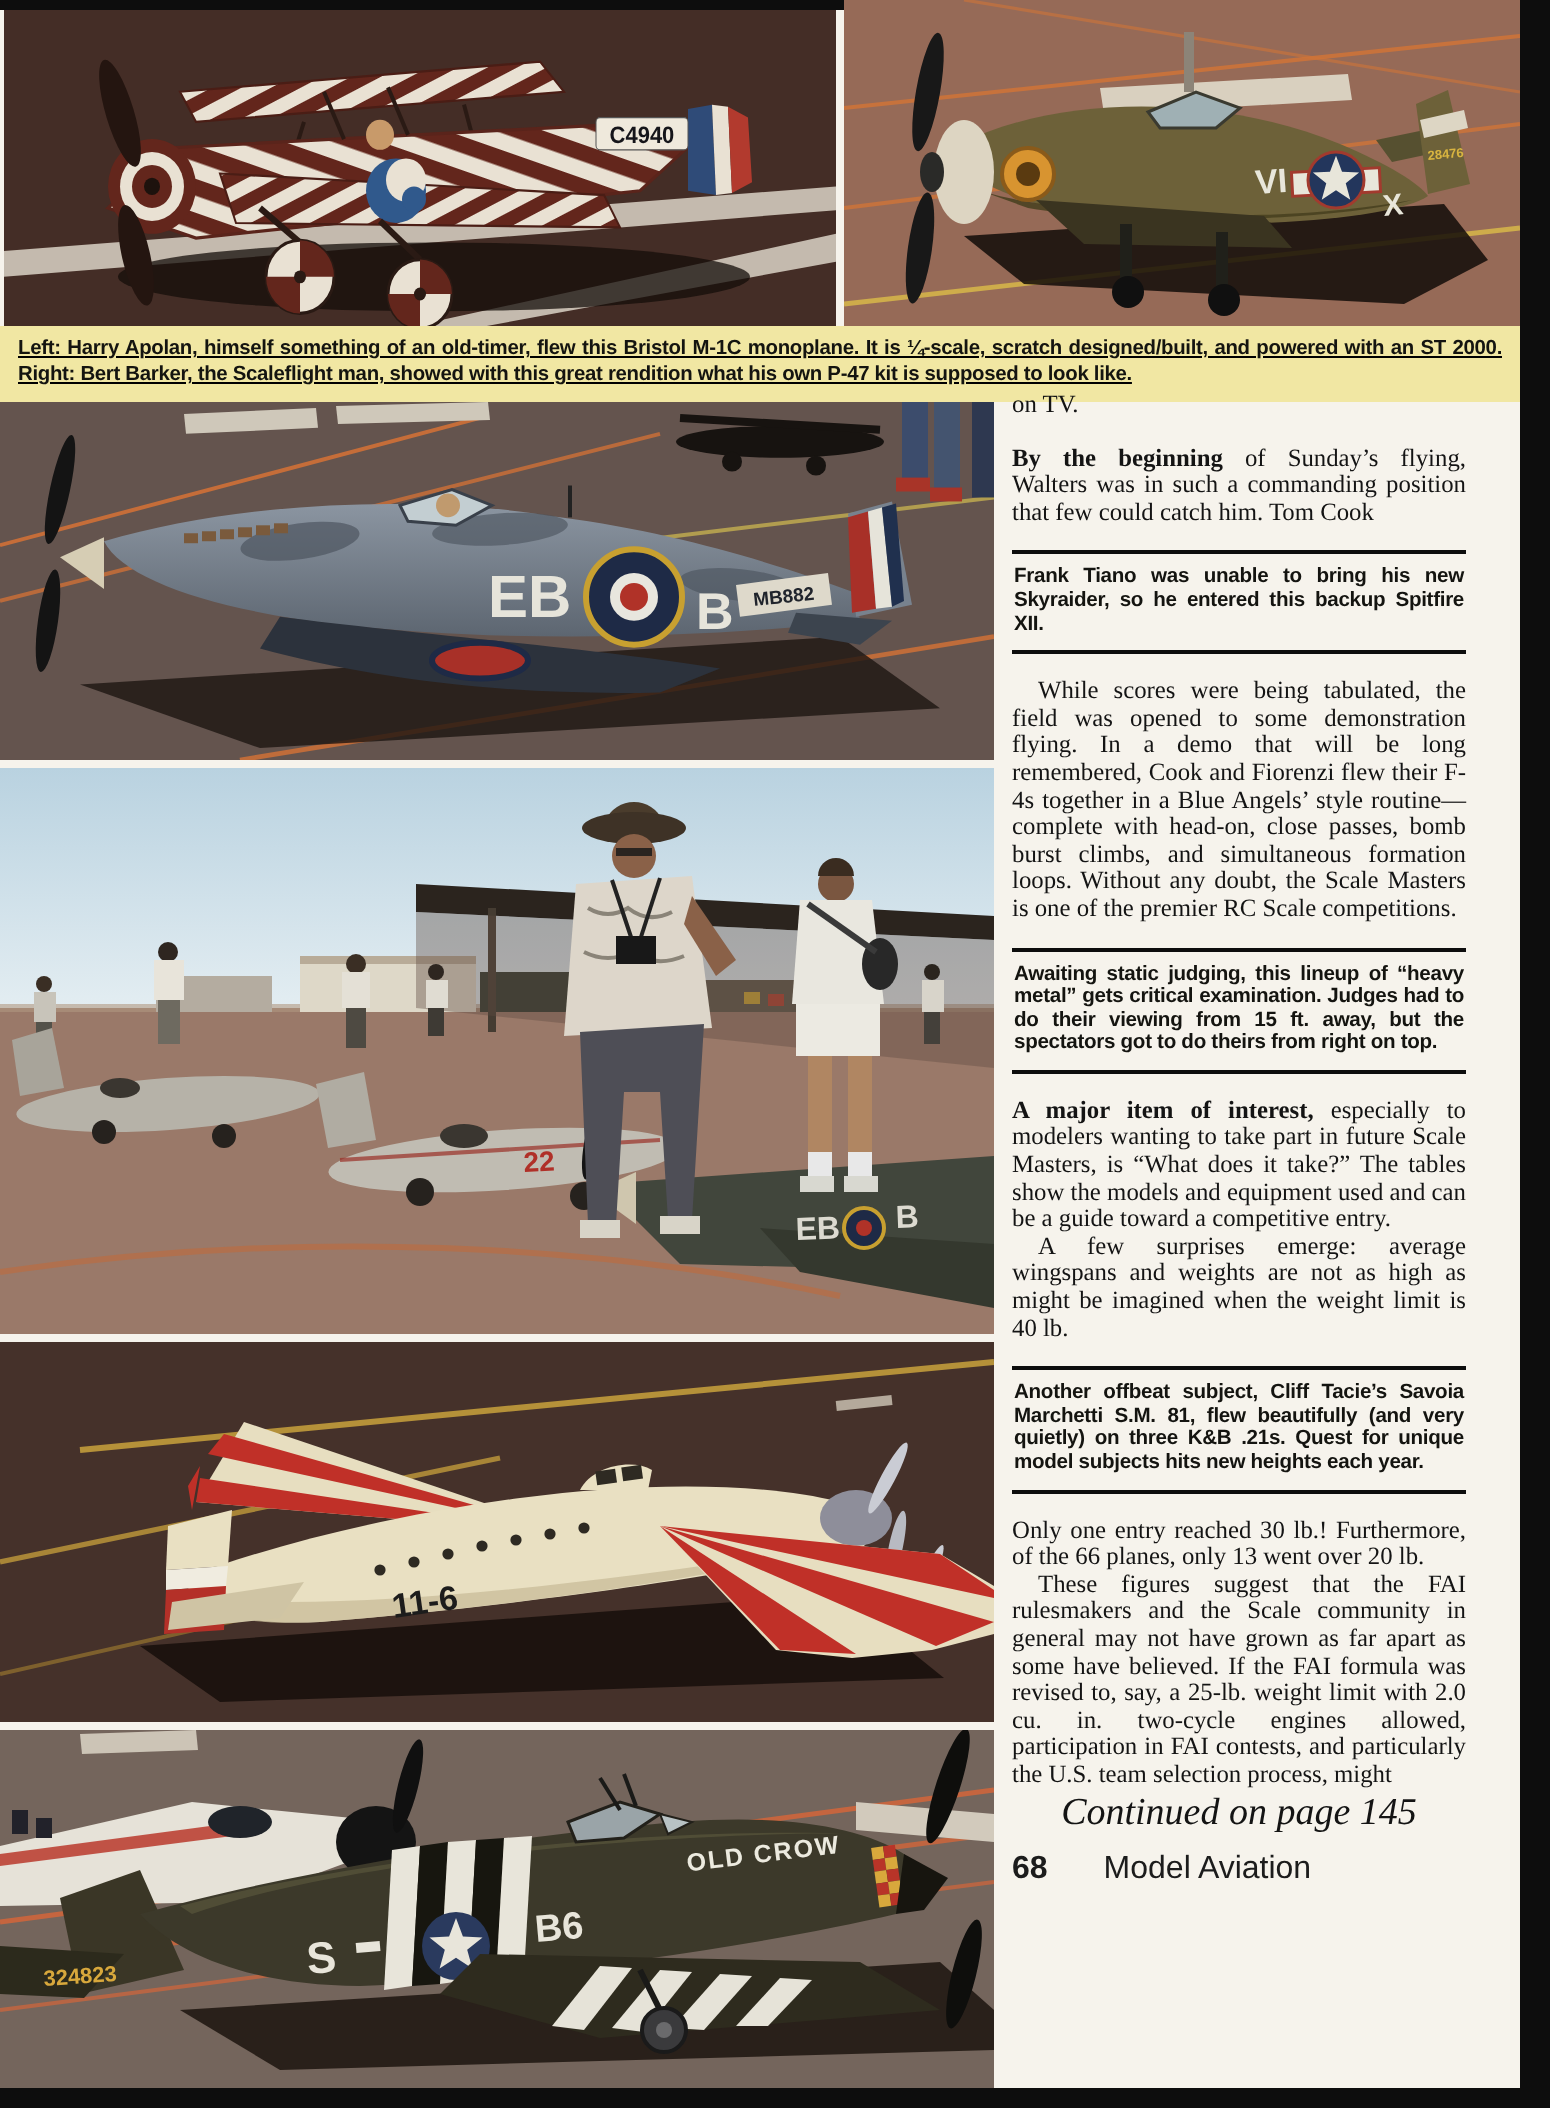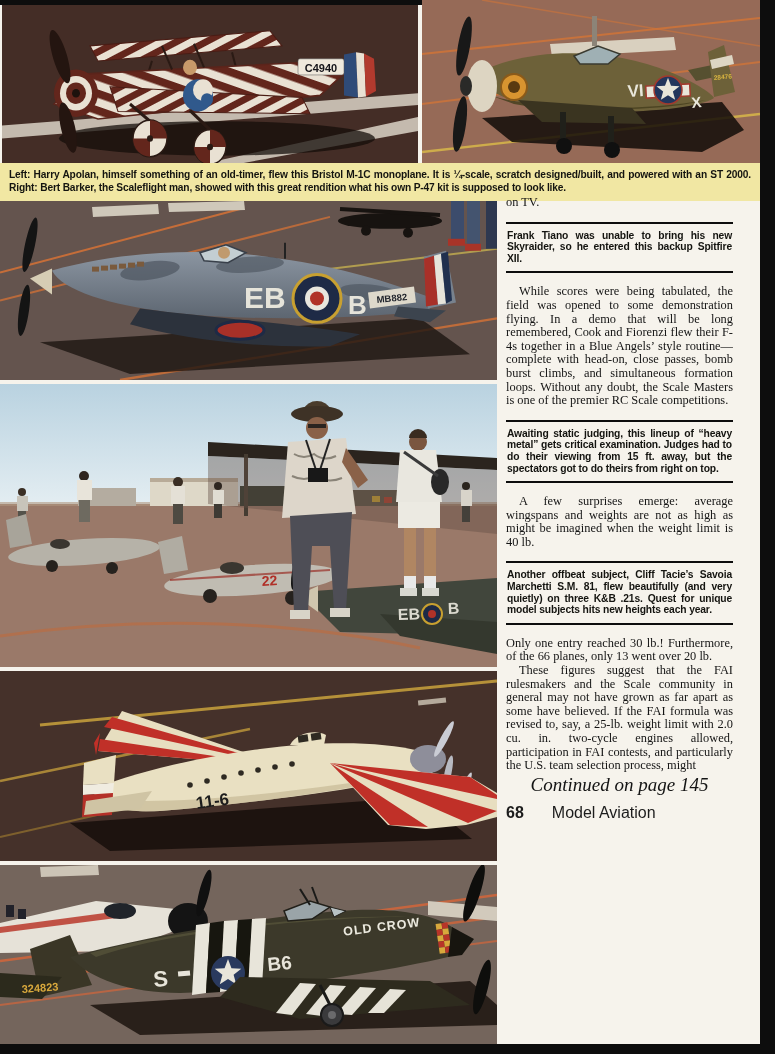--- a/index.html
+++ b/index.html
@@ -6,21 +6,21 @@
   .page{position:relative;width:775px;height:1054px;background:#f6f3ec;overflow:hidden;
         font-family:"Liberation Sans",sans-serif;}
   .band-top{position:absolute;left:0;top:0;width:775px;height:5px;background:#0d0d0d;}
   .band-right{position:absolute;left:760px;top:0;width:15px;height:1054px;background:#0d0d0d;}
   .band-bottom{position:absolute;left:0;top:1044px;width:775px;height:10px;background:#0d0d0d;}
   .photo{position:absolute;overflow:hidden;}
   .photo svg{display:block;width:100%;height:100%;}
   .photo1{left:2px;top:5px;width:416px;height:170px;}
   .photo2{left:422px;top:0;width:338px;height:163px;}
   .caption-band{position:absolute;left:0;top:163px;width:760px;height:38px;background:#f1e7a3;
-    box-sizing:border-box;padding:5px 9px 4px 9px;}
+    box-sizing:border-box;padding:5px 9px 4px 9px;text-decoration:underline;}
   .caption-band span{display:block;font-weight:bold;font-size:10.2px;line-height:13px;
     color:#141410;text-align:justify;letter-spacing:-0.15px;}
   .photo3{left:0;top:201px;width:497px;height:179px;}
   .photo4{left:0;top:384px;width:497px;height:283px;}
   .photo5{left:0;top:671px;width:497px;height:190px;}
   .photo6{left:0;top:865px;width:497px;height:179px;}
 
   .right-col{position:absolute;left:506px;top:196px;width:227px;color:#141414;}
   .body{margin:0;font-family:"Liberation Serif",serif;font-size:12.4px;line-height:13.6px;
     text-align:justify;color:#141414;}
@@ -456,31 +456,33 @@
         </g>
         <line x1="330" y1="140" x2="320" y2="120" stroke="#1a1a18" stroke-width="3"></line>
         <circle cx="332" cy="150" r="11" fill="#3a3a3c" stroke="#1a1a1a" stroke-width="2"></circle>
         <circle cx="332" cy="150" r="4" fill="#6a6a6c"></circle>
       </g>
     </svg>
   </div>
 
   <div class="right-col">
     <p class="body">on TV.</p>
+    <p class="body gap"><span class="lead">By the beginning</span><span> of Sunday’s flying, Walters was in such a commanding position that few could catch him. Tom Cook</span></p>
 
     <div class="photo-caption">
       <span>Frank Tiano was unable to bring his new Skyraider, so he entered this backup Spitfire XII.</span>
     </div>
 
     <p class="body indent">While scores were being tabulated, the field was opened to some demonstration flying. In a demo that will be long remembered, Cook and Fiorenzi flew their F-4s together in a Blue Angels’ style routine—complete with head-on, close passes, bomb burst climbs, and simultaneous formation loops. Without any doubt, the Scale Masters is one of the premier RC Scale competitions.</p>
 
     <div class="photo-caption">
       <span>Awaiting static judging, this lineup of “heavy metal” gets critical examination. Judges had to do their viewing from 15 ft. away, but the spectators got to do theirs from right on top.</span>
     </div>
 
+    <p class="body"><span class="lead">A major item of interest,</span><span> especially to modelers wanting to take part in future Scale Masters, is “What does it take?” The tables show the models and equipment used and can be a guide toward a competitive entry.</span></p>
     <p class="body indent">A few surprises emerge: average wingspans and weights are not as high as might be imagined when the weight limit is 40 lb.</p>
 
     <div class="photo-caption">
       <span>Another offbeat subject, Cliff Tacie’s Savoia Marchetti S.M. 81, flew beautifully (and very quietly) on three K&amp;B .21s. Quest for unique model subjects hits new heights each year.</span>
     </div>
 
     <p class="body">Only one entry reached 30 lb.! Furthermore, of the 66 planes, only 13 went over 20 lb.</p>
     <p class="body indent">These figures suggest that the FAI rulesmakers and the Scale community in general may not have grown as far apart as some have believed. If the FAI formula was revised to, say, a 25-lb. weight limit with 2.0 cu. in. two-cycle engines allowed, participation in FAI contests, and particularly the U.S. team selection process, might</p>
     <p class="continued">Continued on page 145</p>
 

